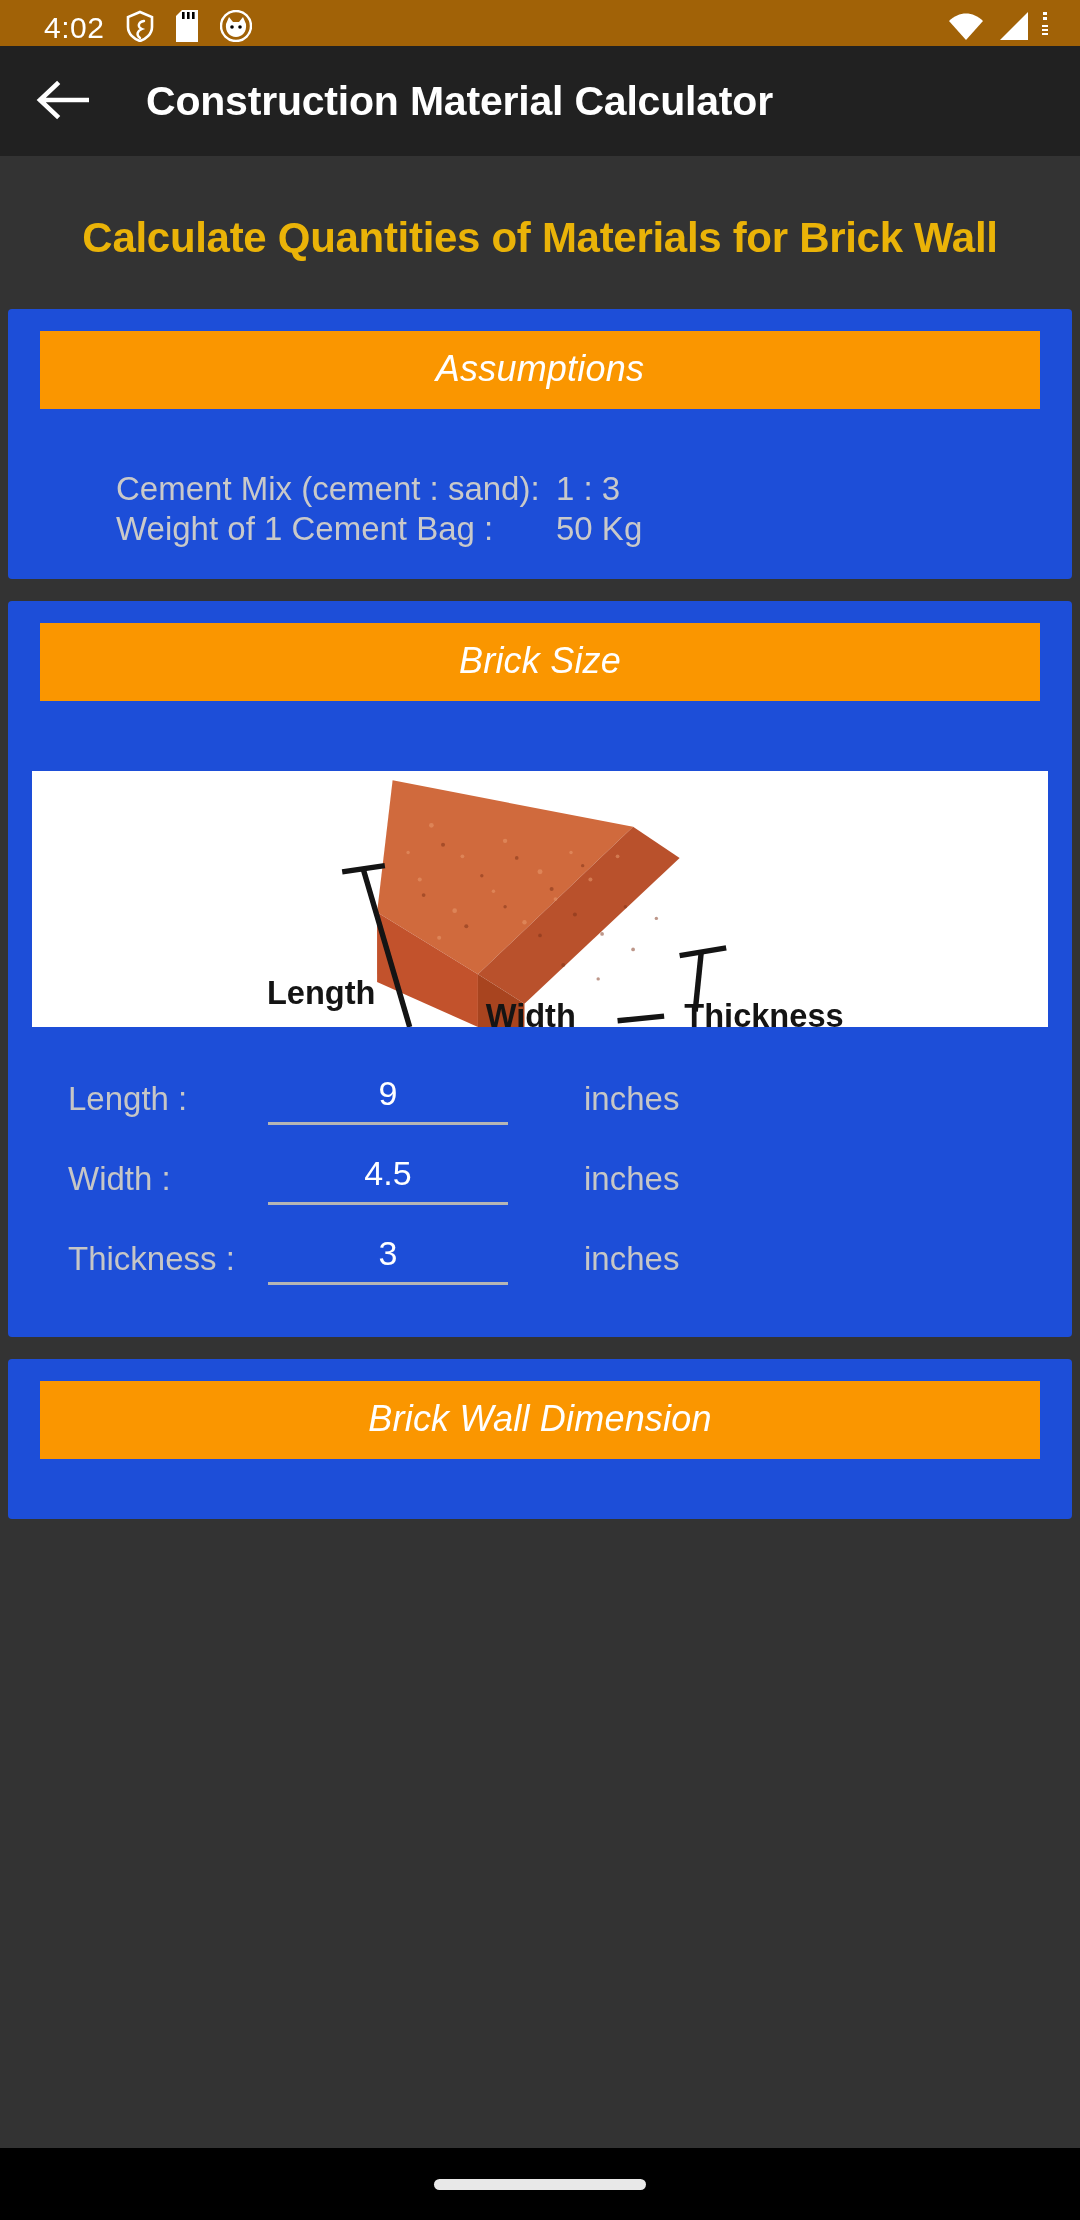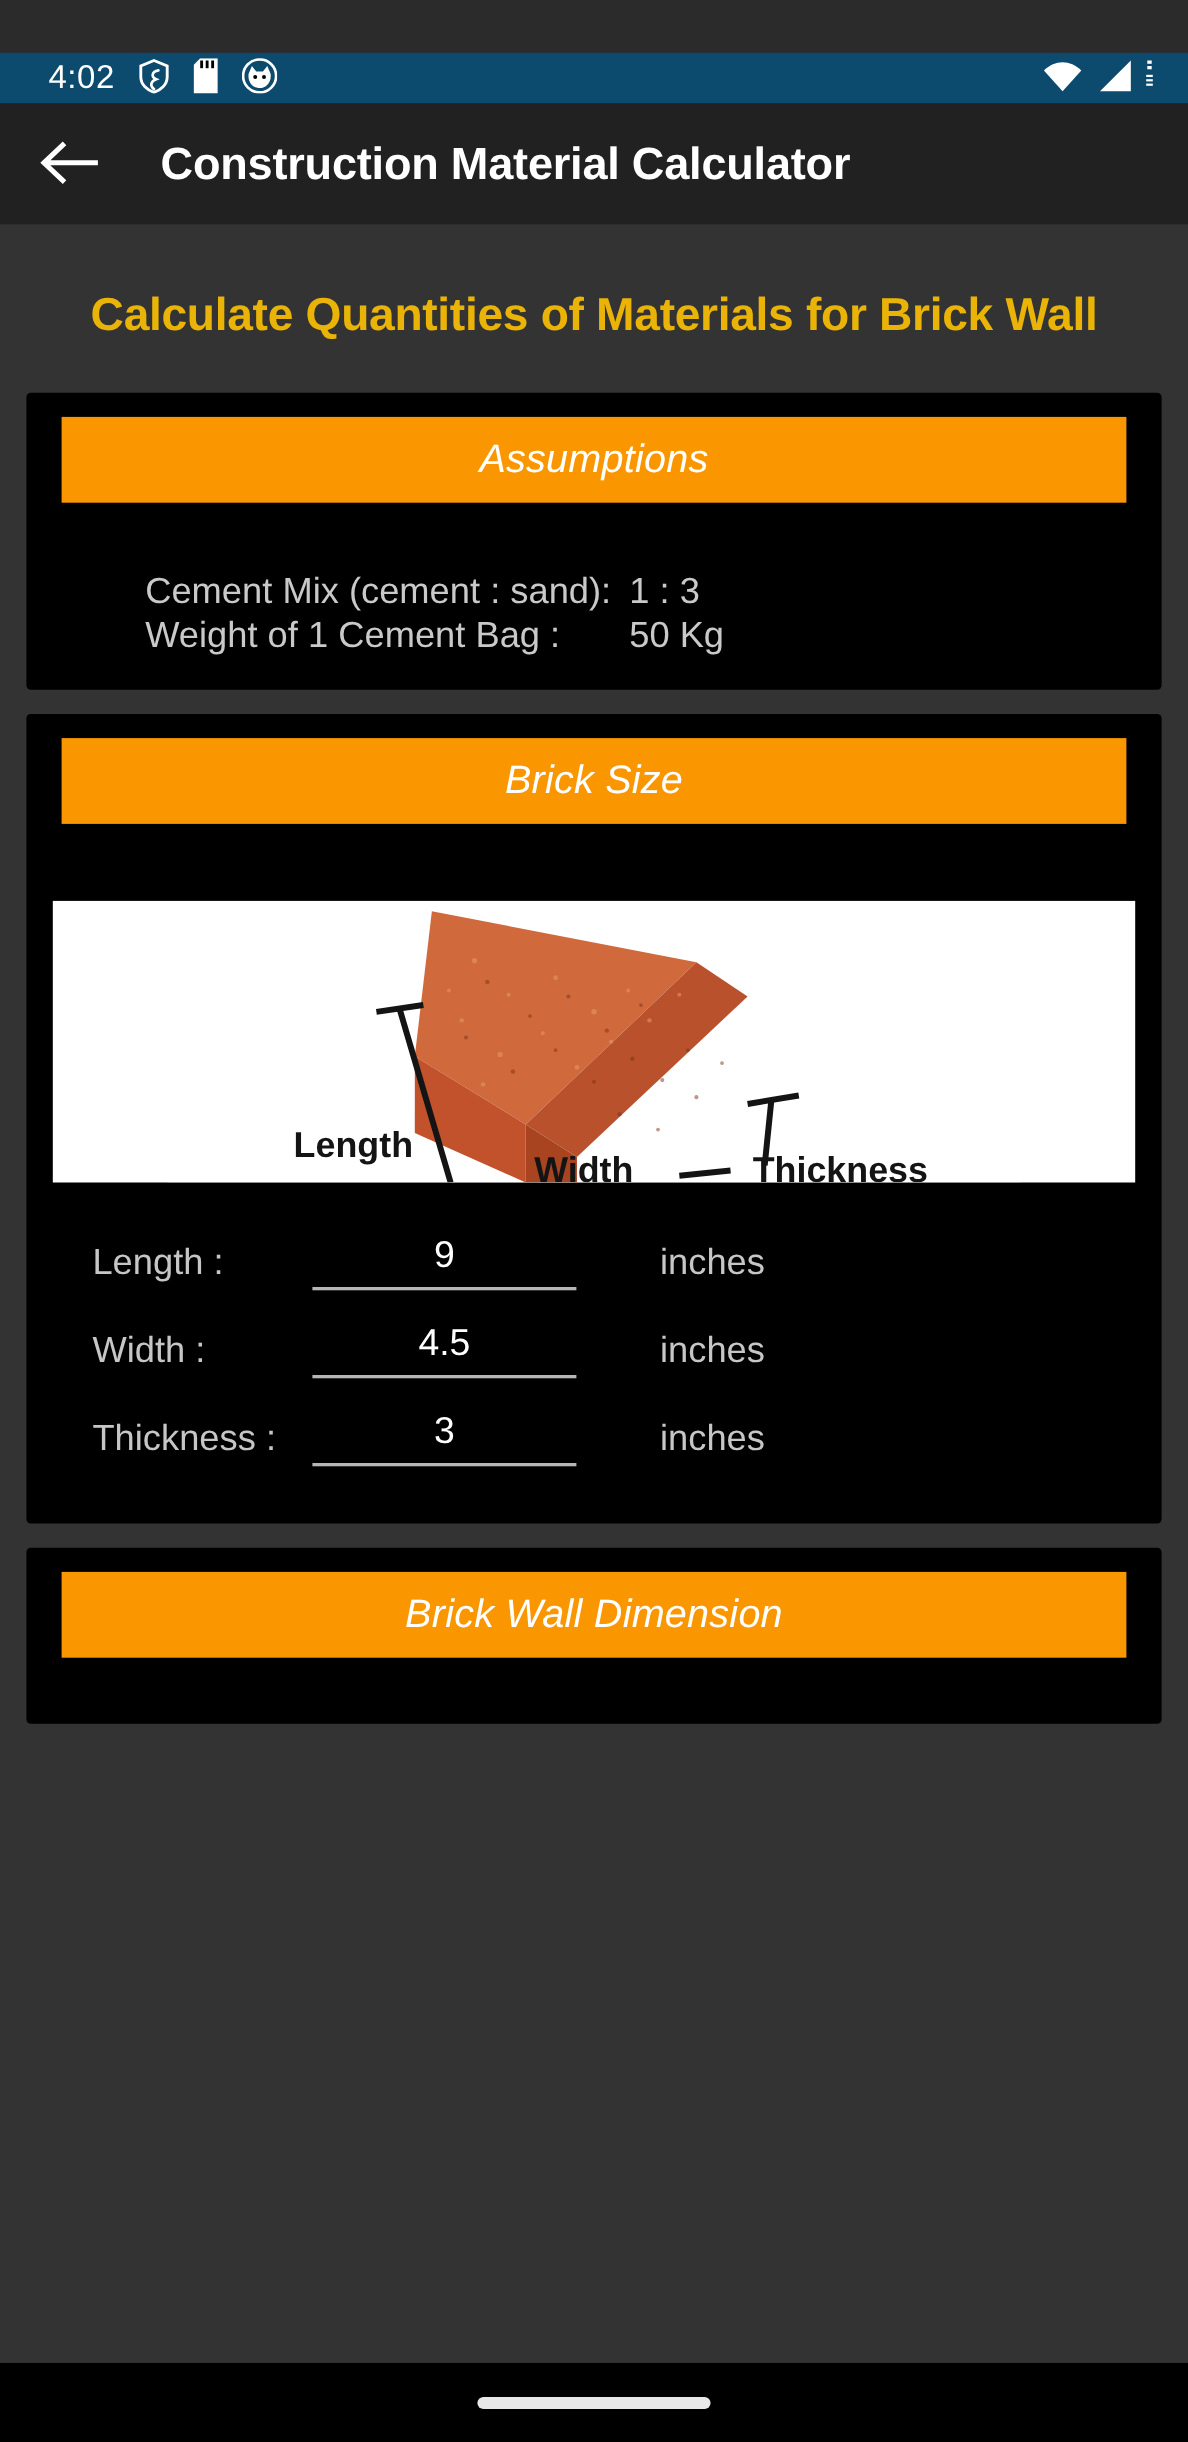--- a/index.html
+++ b/index.html
@@ -17,26 +17,25 @@
     width: 1080px;
     height: 2220px;
     background: #2b2b2b;
     display: flex;
     flex-direction: column;
   }
 
   
   .status-bar {
     height: 46px;
-    background: #0c4a6e;
-    display: flex;
-    align-items: center;
+    background: #a16207;
+    display: flex;
+    align-items: flex-end;
     padding: 0 26px 0 44px;
     flex: 0 0 auto;
-    margin-top: 48px;
   }
   .status-left {
     display: flex;
     align-items: center;
     gap: 22px;
   }
   .status-time {
     color: #fff;
     font-size: 30px;
     letter-spacing: 0.5px;
@@ -90,22 +89,22 @@
     color: #eab308;
     font-size: 42px;
     font-weight: bold;
     text-align: center;
     line-height: 1.06;
     padding: 60px 80px 0 80px;
     letter-spacing: -0.3px;
   }
 
   .card {
-    background: #000000;
-    margin: 0 24px;
+    background: #1d4ed8;
+    margin: 0 8px;
     border-radius: 4px;
     padding: 22px 0 0 0;
     overflow: hidden;
   }
   .card + .card { margin-top: 22px; }
 
   .section-header {
     background: #fa9600;
     color: #ffffff;
     font-size: 36px;

